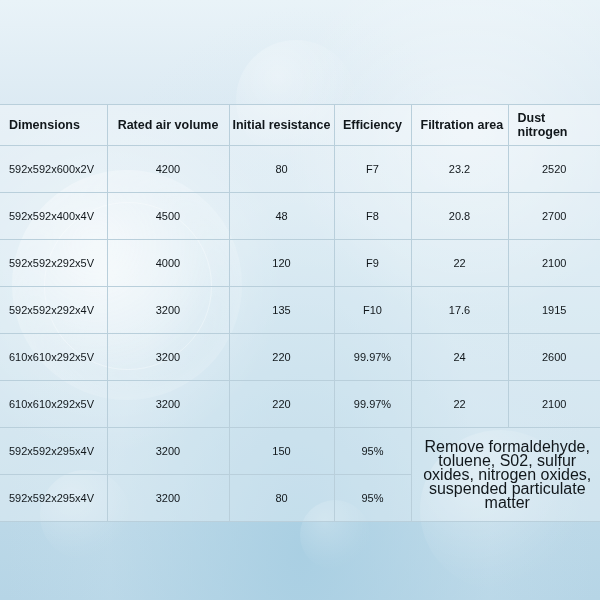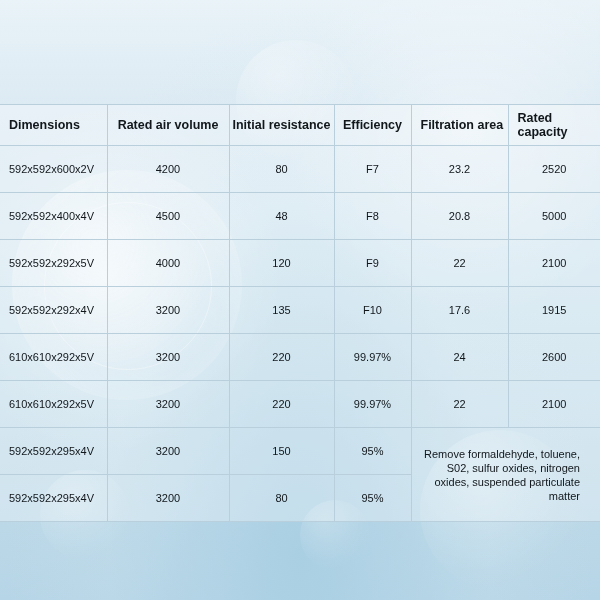--- a/index.html
+++ b/index.html
@@ -86,24 +86,24 @@
     font-size: 12.5px;
     height: 40px;
     background: rgba(255,255,255,0.34);
   }
   table.spec td.left,
   table.spec th.left {
     text-align: left;
     padding-left: 9px;
   }
   table.spec td.note {
-    text-align: right;
+    text-align: center;
     padding-left: 9px;
-    padding-right: 20px;
-    font-size: 11px;
+    padding-right: 6px;
+    font-size: 16px;
     line-height: 14px;
   }
   
   table.spec tr > *:first-child { border-left: none; }
   table.spec tr > *:last-child  { border-right: none; }
 </style>
 </head>
 <body>
 
 <div class="page">
@@ -124,39 +124,39 @@
         <col style="width:97px">
         <col style="width:92px">
       </colgroup>
       <tbody>
         <tr class="head">
           <th class="left">Dimensions</th>
           <th>Rated air volume</th>
           <th>Initial resistance</th>
           <th>Efficiency</th>
           <th class="left">Filtration area</th>
-          <th class="left">Rated capacity</th>
+          <th class="left">Dust nitrogen</th>
         </tr>
 
         <tr>
           <td class="left">592x592x600x2V</td>
           <td>4200</td>
           <td>80</td>
           <td>F7</td>
           <td>23.2</td>
           <td>2520</td>
         </tr>
 
         <tr>
           <td class="left">592x592x400x4V</td>
           <td>4500</td>
           <td>48</td>
           <td>F8</td>
           <td>20.8</td>
-          <td>5000</td>
+          <td>2700</td>
         </tr>
 
         <tr>
           <td class="left">592x592x292x5V</td>
           <td>4000</td>
           <td>120</td>
           <td>F9</td>
           <td>22</td>
           <td>2100</td>
         </tr>

